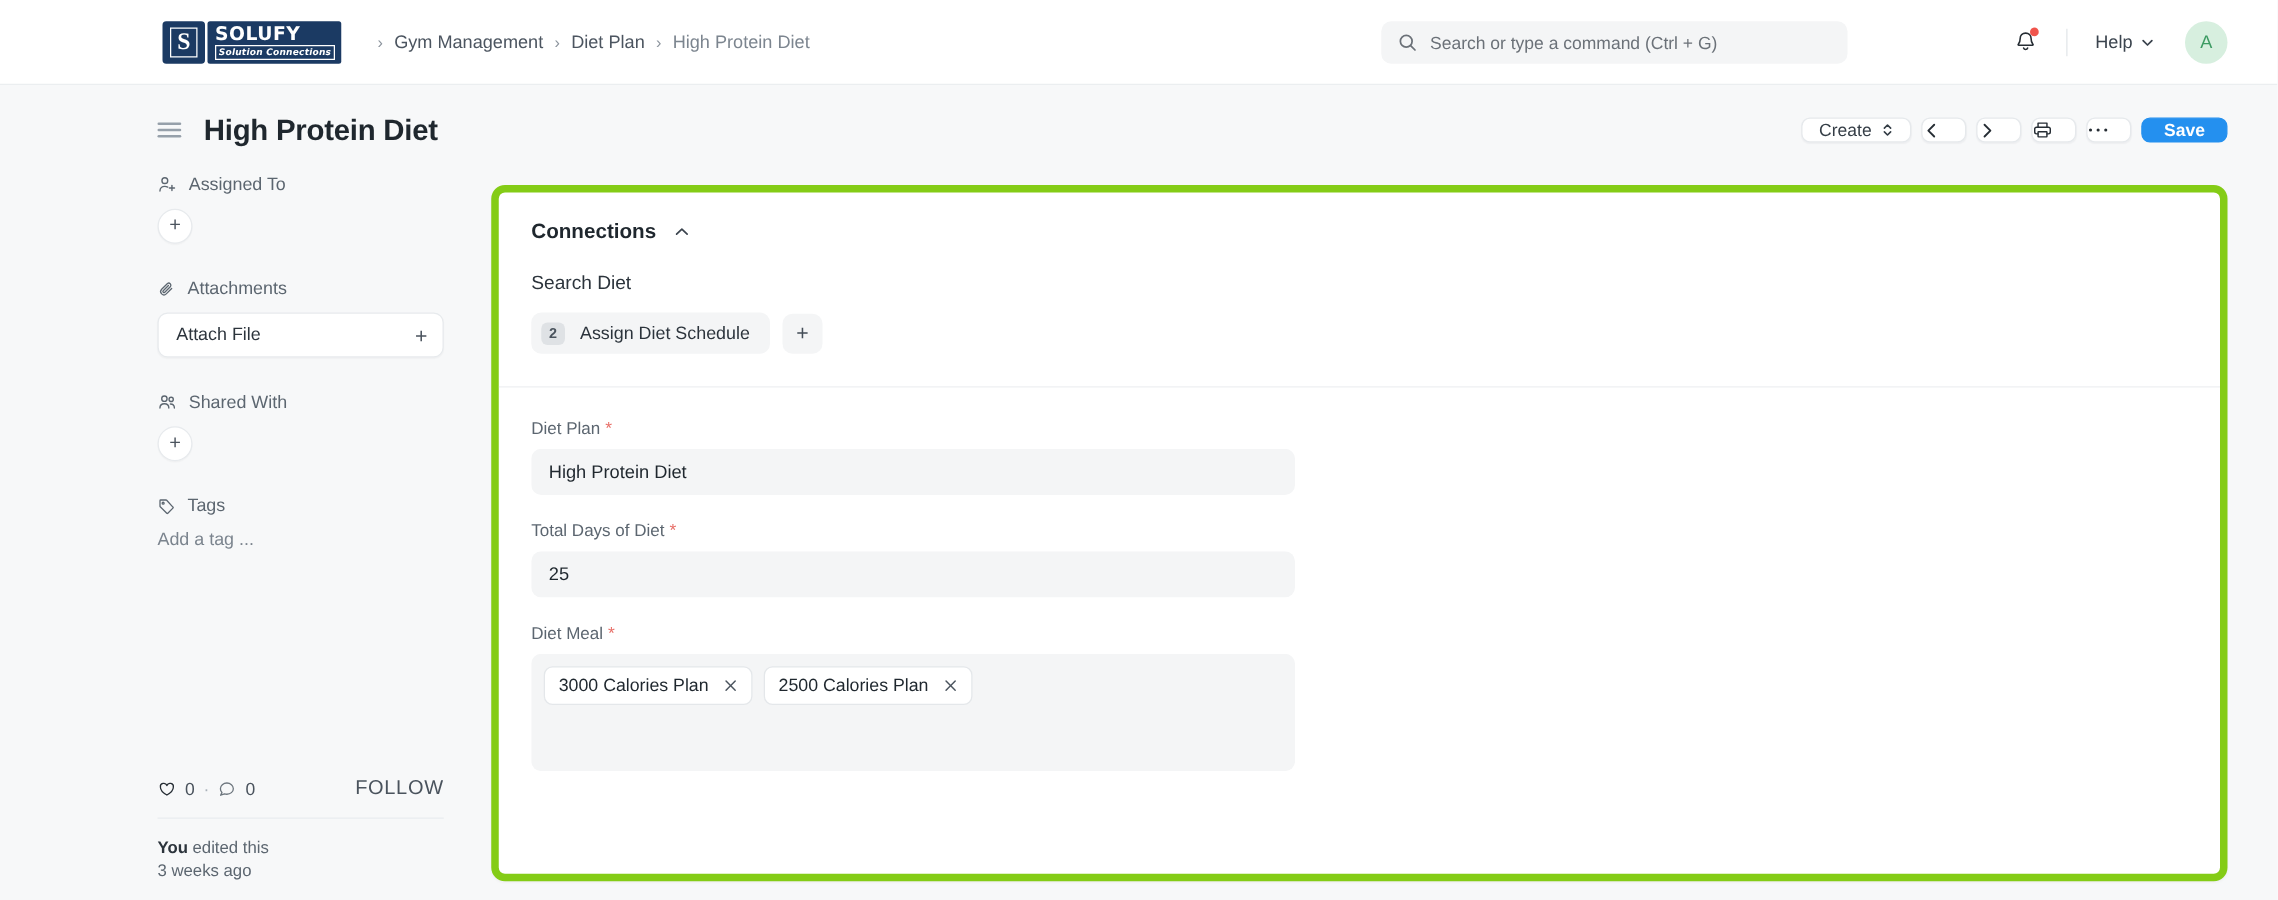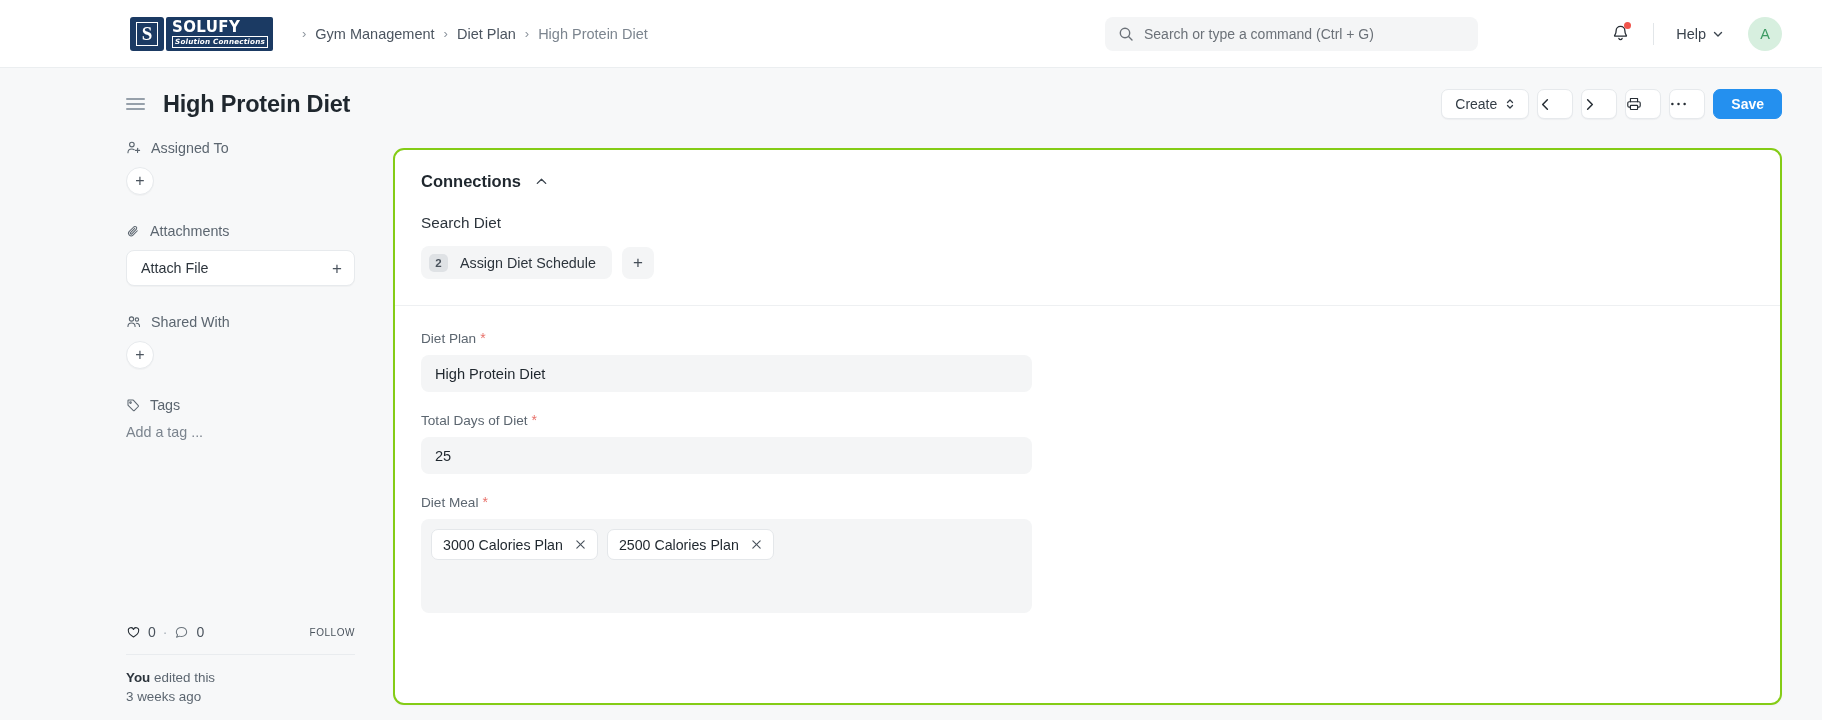--- a/index.html
+++ b/index.html
@@ -138,21 +138,21 @@
   .title-row { display: flex; align-items: center; gap: 18px; }
   .hamburger { display: flex; flex-direction: column; gap: 3.5px; cursor: pointer; padding: 3px 0; }
   .hamburger span { display: block; width: 19px; height: 1.7px; background: #96a0aa; border-radius: 2px; }
   .page-title { font-size: 23.5px; font-weight: bold; color: #1f272e; letter-spacing: -0.2px; }
 
   .actions {
     position: absolute; right: 40px;
     display: flex; align-items: center; gap: 8px;
   }
   .btn {
-    height: 30px;
+    height: 20px;
     background: #ffffff;
     border: 1px solid #e6e9ec;
     border-radius: 7px;
     display: flex; align-items: center; justify-content: space-between;
     cursor: pointer;
     color: #343d46;
     font-size: 14px;
     box-shadow: 0 1px 1px rgba(17,24,39,0.04);
   }
   .btn-create { padding: 0 13px; gap: 8px; }
@@ -207,33 +207,33 @@
     bottom: 0;
   }
   .likes-row {
     display: flex; align-items: center;
     justify-content: space-between;
     padding-bottom: 14px;
     border-bottom: 1px solid #e9ecef;
   }
   .likes-left { display: flex; align-items: center; gap: 7px; color: #4a535d; font-size: 14px; }
   .dot-sep { color: #a9b1b9; }
-  .follow { font-size: 10px; letter-spacing: 0.55px; color: #4a535d; cursor: pointer; }
+  .follow { font-size: 16px; letter-spacing: 0.55px; color: #4a535d; cursor: pointer; }
   .edited {
     padding-top: 13px;
     font-size: 13.4px; color: #5c6670; line-height: 19px;
     padding-bottom: 14px;
   }
   .edited b { color: #2c343c; font-weight: bold; }
 
   
   .card {
     flex: 1;
     background: #ffffff;
-    border: 2px solid #84cc16;
+    border: 6px solid #84cc16;
     border-radius: 11px;
     margin-top: 8px;
     margin-bottom: 15px;
     box-shadow: 0 1px 2px rgba(17,24,39,0.03);
     overflow: hidden;
   }
   .conn-section { padding: 22px 26px 26px 26px; }
   .conn-title-row { display: flex; align-items: center; gap: 13px; }
   .conn-title { font-size: 16.5px; font-weight: bold; color: #1f272e; }
   .chev-up { cursor: pointer; display: flex; align-items: center; }

